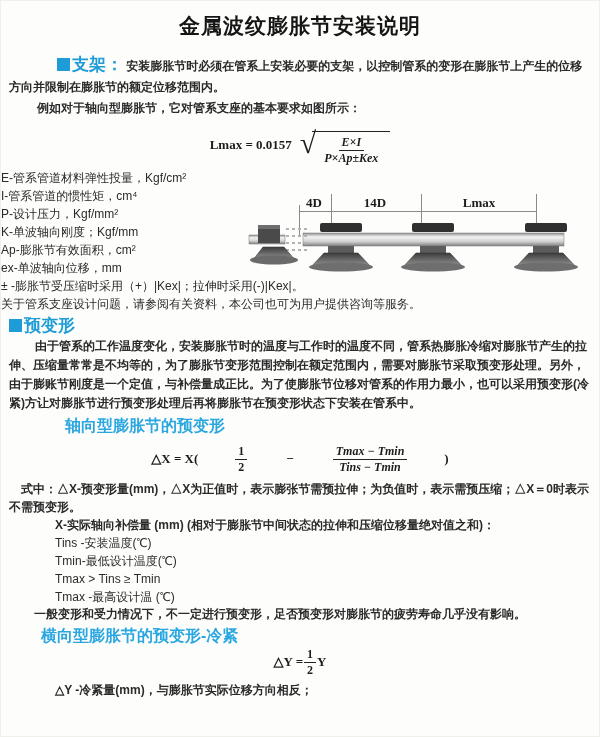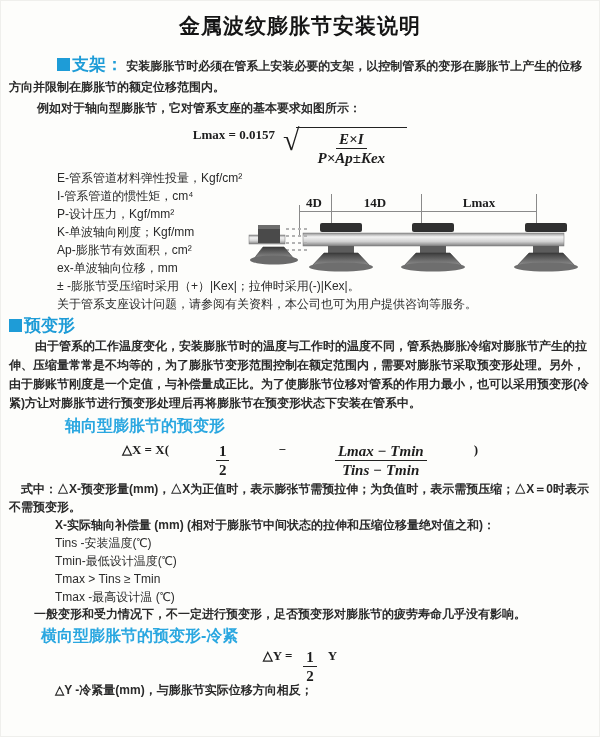--- a/index.html
+++ b/index.html
@@ -28,40 +28,40 @@
   .lead{margin-top:15px;text-indent:48px;font-weight:bold;}
   .sec-inline{font-weight:bold;color:var(--c-section);font-size:17px;white-space:nowrap;}
   .sq{
     display:inline-block;width:13px;height:13px;
     background:var(--c-section);
     margin-right:2px;vertical-align:-1px;
   }
   .example{text-indent:28px;font-weight:bold;}
   
   .formula{
-    display:flex;justify-content:center;
+    display:flex;justify-content:center;align-items:center;
     font-family:"Liberation Serif",serif;
     font-weight:bold;color:#1d1d1d;font-size:13px;
   }
   .formula1{margin-top:8px;height:36px;}
   .sqrt-sign{font-size:30px;font-weight:normal;line-height:26px;margin:0 -4px 4px 8px;}
   .rootbox{border-top:1.6px solid #222;padding:2px 8px 0 8px;margin-bottom:-6px;}
   .frac{
     display:inline-flex;flex-direction:column;align-items:center;
-    font-size:15px;line-height:1.2;margin:0 11px;
+    font-size:12px;line-height:1.2;margin:0 1px;
   }
   .frac .num{border-bottom:1px solid #222;padding:0 3px;}
   .frac .den{padding:0 3px;}
   .ital{font-style:italic;}
   .f-op{margin:0 2px;}
   .formula2{margin-top:6px;height:34px;font-size:13px;gap:36px;}
   .formula3{margin-top:2px;height:28px;font-size:13px;}
   
   .defs{margin-top:6px;font-size:12px;line-height:18px;}
-  .def{margin-left:56px;}
+  .def{}
   .def.flush{margin-left:38px;}
   .sec-heading{
     margin:2px 0 0 8px;
     font-size:17px;line-height:21px;
     font-weight:bold;color:var(--c-section);
   }
   .para2{margin:1px 8px 0 8px;line-height:19px;text-indent:26px;font-weight:bold;}
   .sub-heading{
     font-size:16px;line-height:20px;font-weight:bold;
     color:var(--c-subsection);
@@ -203,21 +203,21 @@
   <h3 class="sub-heading sub-axial">轴向型膨胀节的预变形</h3>
 
   <div class="formula formula2">
     <span>△X = X(</span>
     <span class="frac">
       <span class="num">1</span>
       <span class="den">2</span>
     </span>
     <span class="f-op">−</span>
     <span class="frac ital">
-      <span class="num">Lmax − Tmin</span>
+      <span class="num">Tmax − Tmin</span>
       <span class="den">Tins − Tmin</span>
     </span>
     <span>)</span>
   </div>
 
   <div class="notes">
     <p class="note0">式中：△X-预变形量(mm)，△X为正值时，表示膨张节需预拉伸；为负值时，表示需预压缩；△X＝0时表示不需预变形。</p>
     <div class="note note-x">X-实际轴向补偿量 (mm) (相对于膨胀节中间状态的拉伸和压缩位移量绝对值之和)：</div>
     <div class="note">Tins -安装温度(℃)</div>
     <div class="note">Tmin-最低设计温度(℃)</div>

